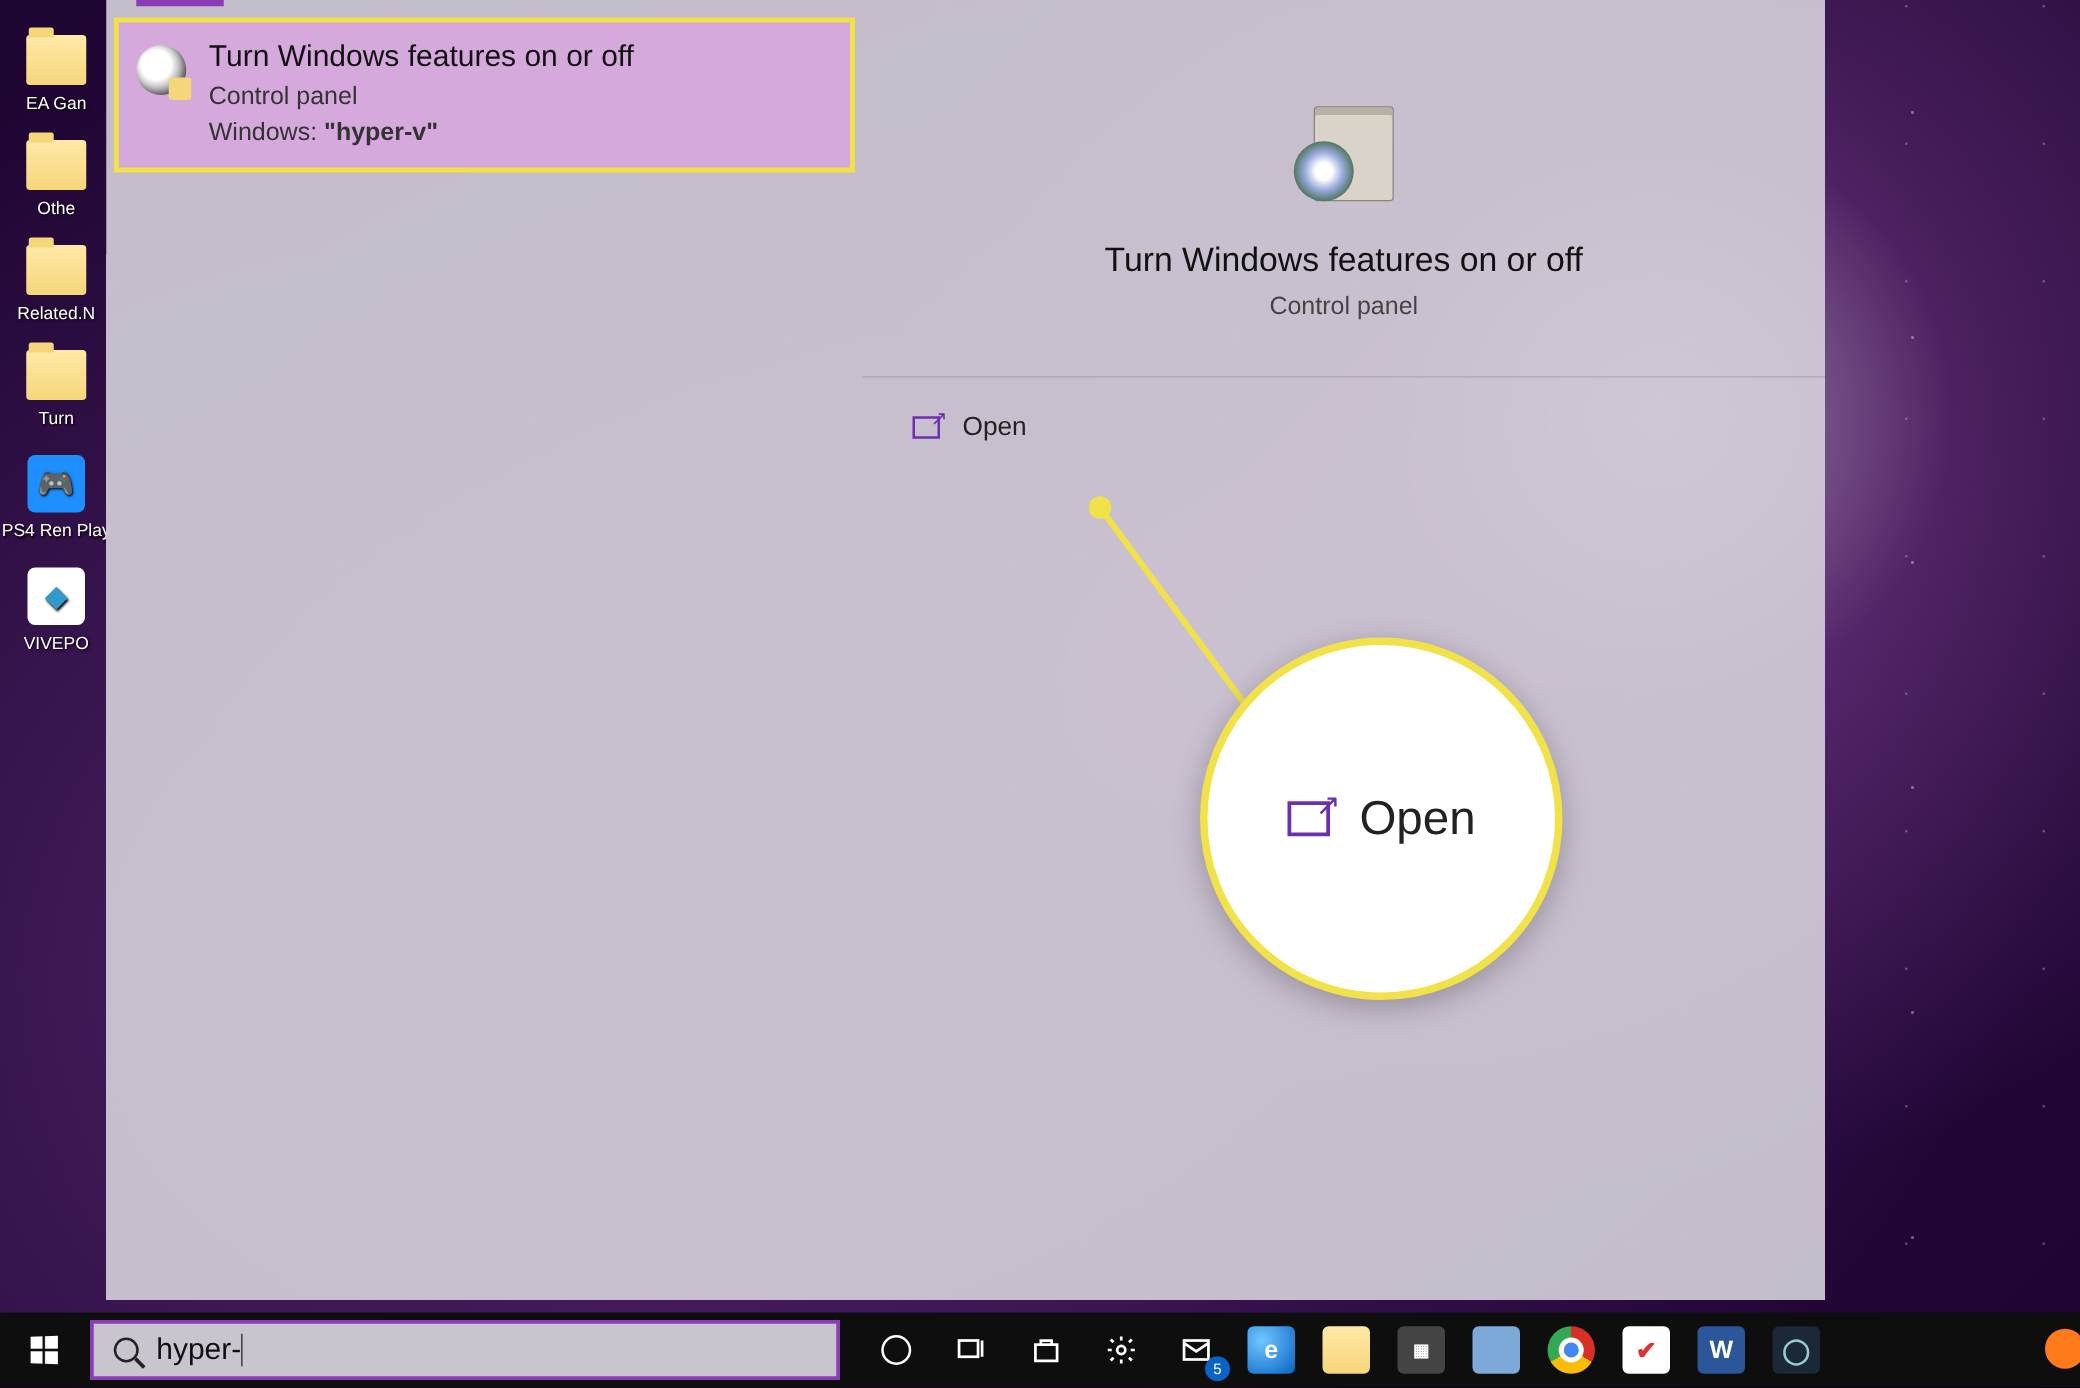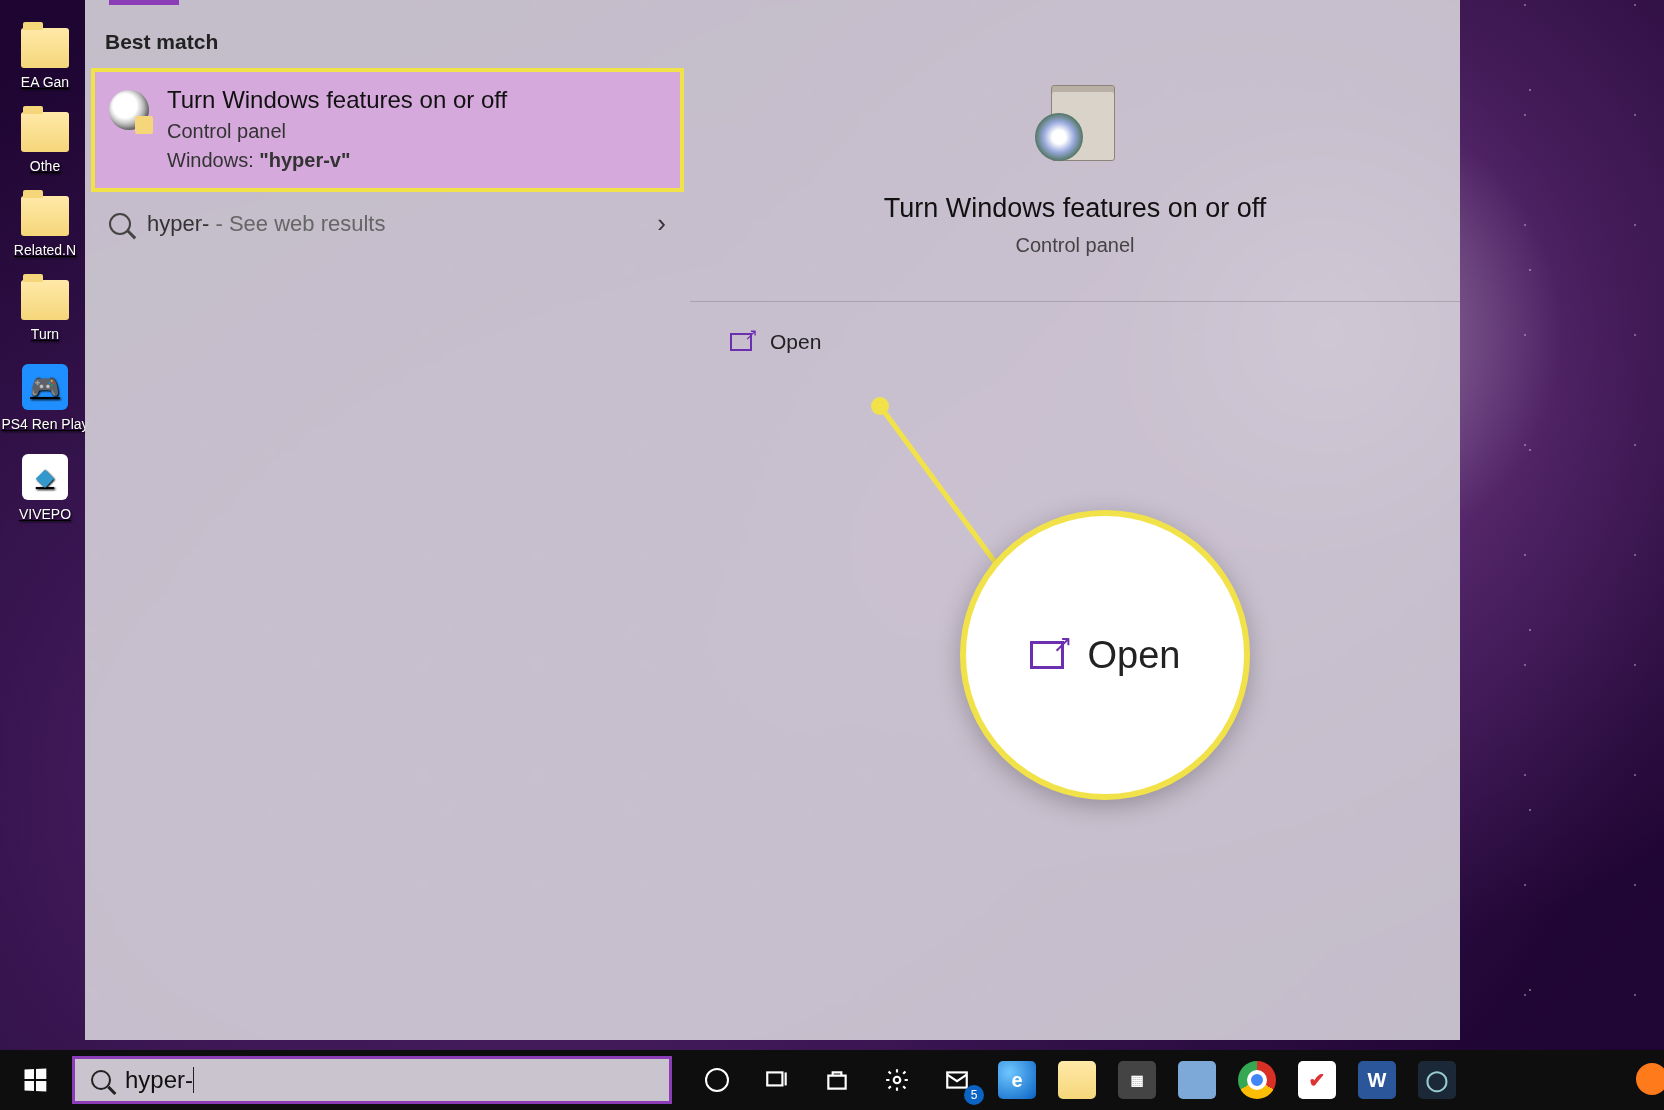--- a/index.html
+++ b/index.html
@@ -20,21 +20,21 @@
     content: ""; position: absolute; inset: 0;
     background-image:
       radial-gradient(#fff 1px, transparent 1.5px),
       radial-gradient(#ffdfff 0.8px, transparent 1.3px);
     background-size: 180px 180px, 110px 110px;
     background-position: 0 0, 40px 60px;
     opacity: .35;
   }
 
   
-  .desktop-icons { position: absolute; left: 0; top: 0; width: 90px; text-decoration: underline; }
+  .desktop-icons { position: absolute; left: 0; top: 0; width: 90px; }
   .d-icon { width: 90px; text-align: center; color: #fff; font-size: 14px;
             text-shadow: 1px 1px 2px #000; margin-bottom: 22px; }
   .d-icon .folder { width: 48px; height: 40px; margin: 0 auto 6px;
     background: linear-gradient(#ffe9a8,#f5d67a); border-radius: 3px;
     position: relative; }
   .d-icon .folder::before{content:"";position:absolute;top:-6px;left:2px;width:20px;height:8px;background:#f5d67a;border-radius:2px 2px 0 0;}
   .d-icon .sq { width:46px;height:46px;margin:0 auto 6px;border-radius:6px;display:flex;align-items:center;justify-content:center;font-size:24px;}
   .sq.blue{background:#1f8fff;color:#fff;}
   .sq.white{background:#fff;color:#39c;}
 
@@ -156,41 +156,33 @@
   </div>
   <div class="d-icon">
     <div class="sq white">◆</div>
     <div>VIVEPO</div>
   </div>
 </div>
 
 <div class="flyout">
 
   <div class="left-pane">
-    <div class="section-label">Best match</div>
 
     <div class="best-match">
       <div class="bm-icon"></div>
       <div class="bm-text">
         <div class="title">Turn Windows features on or off</div>
         <div class="sub">Control panel</div>
         <div class="rel">
           <span>Windows: </span><b>"hyper-v"</b>
         </div>
       </div>
     </div>
 
 
-    <div class="web-result">
-      <span class="mag"></span>
-      <span>
-        <span>hyper-</span><span class="suffix"> - See web results</span>
-      </span>
-      <span class="chev">›</span>
-    </div>
   </div>
 
   <div class="right-pane">
     <div class="big-icon">
       <div class="box"></div>
         <div class="disc"></div>
     </div>
     <div class="rp-title">Turn Windows features on or off</div>
     <div class="rp-sub">Control panel</div>
     <div class="rp-divider"></div>

